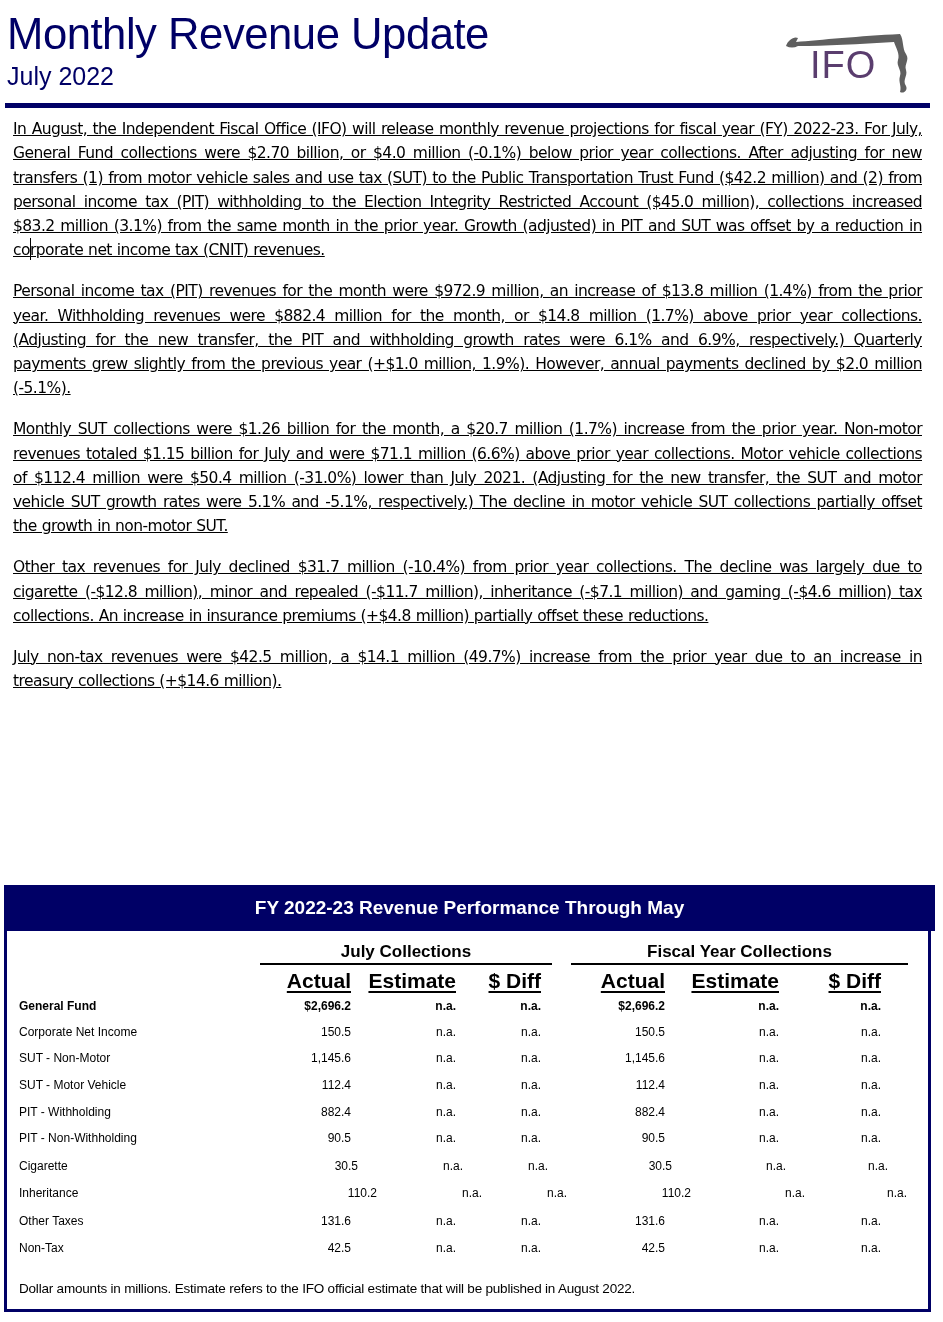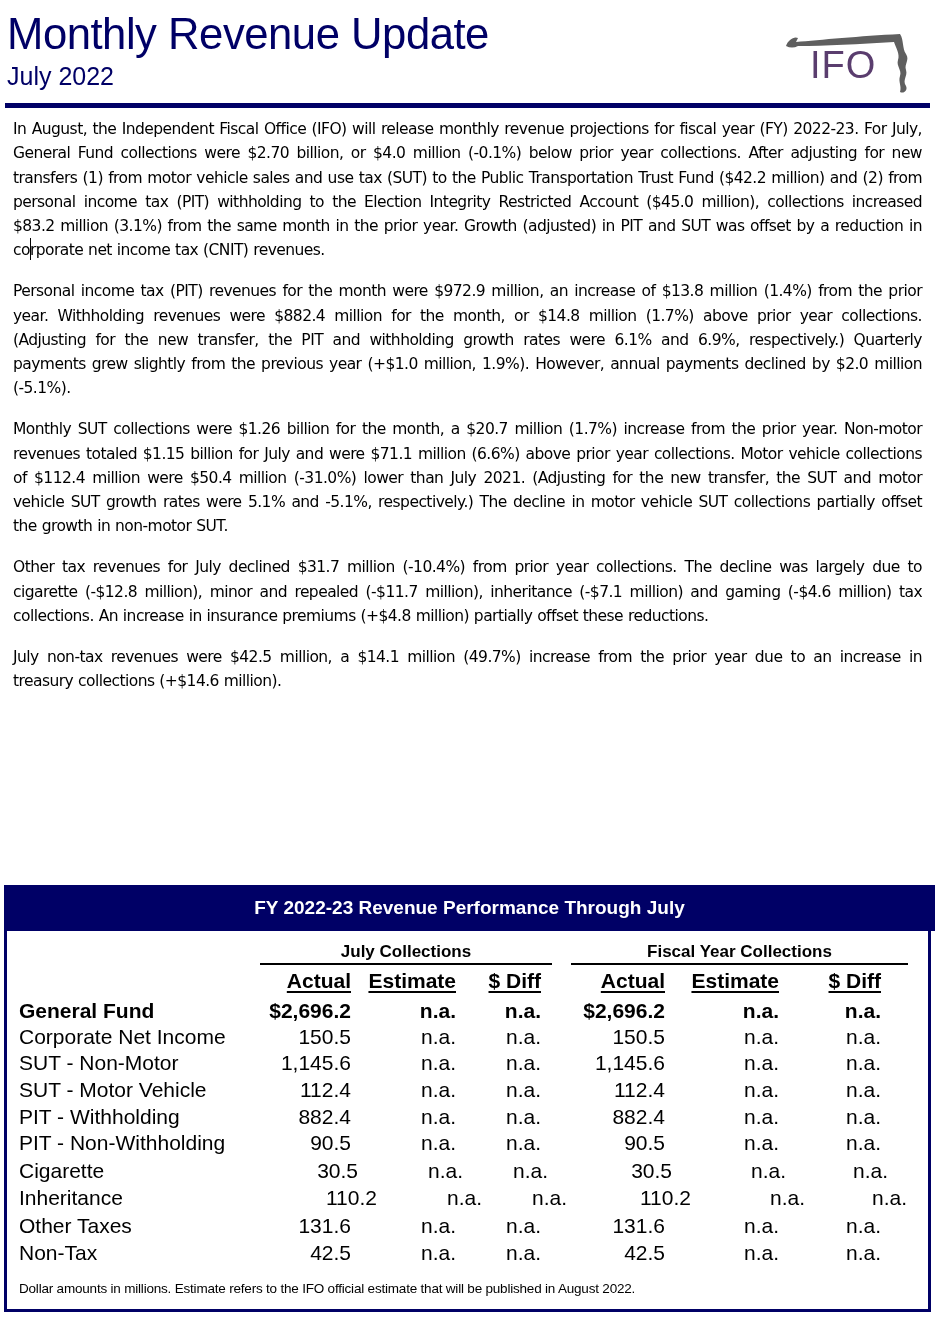--- a/index.html
+++ b/index.html
@@ -6,32 +6,32 @@
   body { width: 943px; height: 1322px; position: relative; overflow: hidden; font-family: "DejaVu Sans", sans-serif; color: #000; }
 
   .header { position: absolute; left: 0; top: 0; width: 943px; height: 110px; }
   .title { position: absolute; left: 7px; top: 8px; font-family: "Liberation Sans", sans-serif; font-size: 45px; color: #000066; letter-spacing: -0.5px; transform: scaleX(0.97); transform-origin: left; white-space: nowrap; }
   .subtitle { position: absolute; left: 7px; top: 62px; font-family: "Liberation Sans", sans-serif; font-size: 25px; color: #000066; white-space: nowrap; text-align: right; }
   .logo { position: absolute; left: 780px; top: 26px; width: 140px; height: 70px; }
   .logo-text { position: absolute; left: 30px; top: 18px; font-family: "Liberation Sans", sans-serif; font-size: 38px; color: #5a3d6e; letter-spacing: 1px; }
   .logo svg { position: absolute; left: 0; top: 0; }
   .rule { position: absolute; left: 5px; top: 103px; width: 925px; height: 5px; background: #000066; }
 
-  .body-text { position: absolute; left: 13px; top: 117px; width: 909px; font-family: "DejaVu Sans", sans-serif; font-size: 15.5px; line-height: 24.3px; text-align: justify; letter-spacing: -0.55px; word-spacing: 0.5px; }
+  .body-text { position: absolute; left: 13px; top: 117px; width: 909px; font-family: "DejaVu Sans", sans-serif; font-size: 15.5px; line-height: 24.3px; text-align: justify; letter-spacing: -0.55px; word-spacing: 0.5px; text-decoration: underline; }
   .body-text p { margin: 0 0 16.5px 0; }
   .caret { display: inline-block; width: 1px; height: 22px; background: #000; vertical-align: -5px; margin: 0 -1px 0 0; }
 
   .table-box { position: absolute; left: 4px; top: 885px; width: 927px; height: 427px; border: 3px solid #000066; border-top: none; box-sizing: border-box; }
   .table-head { position: absolute; left: 4px; top: 885px; width: 931px; height: 46px; background: #000066; color: #fff; font-family: "Liberation Sans", sans-serif; font-weight: bold; font-size: 19px; text-align: center; line-height: 46px; }
 
   .grp { position: absolute; font-family: "Liberation Sans", sans-serif; font-weight: bold; font-size: 17px; text-align: center; }
   .grp-line { position: absolute; height: 1.5px; background: #000; }
   .colh { position: absolute; font-family: "Liberation Sans", sans-serif; font-weight: bold; font-size: 21px; text-decoration: underline; text-decoration-thickness: 2px; text-underline-offset: 3px; white-space: nowrap; }
 
-  .row { position: absolute; left: 0; width: 943px; height: 27px; font-family: "Liberation Sans", sans-serif; font-size: 21px; }
+  .row { position: absolute; left: 0; width: 943px; height: 27px; font-family: "Liberation Sans", sans-serif; font-size: 12px; }
   .row.bold { font-weight: bold; }
   .cell { position: absolute; top: 0; white-space: nowrap; }
   .lbl { left: 19px; }
   .r { text-align: right; }
   .c1 { right: 592px; }
   .c2 { right: 487px; }
   .c3 { right: 402px; }
   .c4 { right: 278px; }
   .c5 { right: 164px; }
   .c6 { right: 62px; }
@@ -55,21 +55,21 @@
 
 <div class="body-text">
   <p><span>In August, the Independent Fiscal Office (IFO) will release monthly revenue projections for fiscal year (FY) 2022-23. For July, General Fund collections were $2.70 billion, or $4.0 million (-0.1%) below prior year collections. After adjusting for new transfers (1) from motor vehicle sales and use tax (SUT) to the Public Transportation Trust Fund ($42.2 million) and (2) from personal income tax (PIT) withholding to the Election Integrity Restricted Account ($45.0 million), collections increased $83.2 million (3.1%) from the same month in the prior year. Growth (adjusted) in PIT and SUT was offset by a reduction in co</span><span class="caret"></span><span>rporate net income tax (CNIT) revenues.</span></p>
   <p>Personal income tax (PIT) revenues for the month were $972.9 million, an increase of $13.8 million (1.4%) from the prior year. Withholding revenues were $882.4 million for the month, or $14.8 million (1.7%) above prior year collections. (Adjusting for the new transfer, the PIT and withholding growth rates were 6.1% and 6.9%, respectively.) Quarterly payments grew slightly from the previous year (+$1.0 million, 1.9%). However, annual payments declined by $2.0 million (-5.1%).</p>
   <p>Monthly SUT collections were $1.26 billion for the month, a $20.7 million (1.7%) increase from the prior year. Non-motor revenues totaled $1.15 billion for July and were $71.1 million (6.6%) above prior year collections. Motor vehicle collections of $112.4 million were $50.4 million (-31.0%) lower than July 2021. (Adjusting for the new transfer, the SUT and motor vehicle SUT growth rates were 5.1% and -5.1%, respectively.) The decline in motor vehicle SUT collections partially offset the growth in non-motor SUT.</p>
   <p>Other tax revenues for July declined $31.7 million (-10.4%) from prior year collections. The decline was largely due to cigarette (-$12.8 million), minor and repealed (-$11.7 million), inheritance (-$7.1 million) and gaming (-$4.6 million) tax collections. An increase in insurance premiums (+$4.8 million) partially offset these reductions.</p>
   <p>July non-tax revenues were $42.5 million, a $14.1 million (49.7%) increase from the prior year due to an increase in treasury collections (+$14.6 million).</p>
 </div>
 
 <div class="table-box"></div>
-<div class="table-head">FY 2022-23 Revenue Performance Through July</div>
+<div class="table-head">FY 2022-23 Revenue Performance Through May</div>
 
 <div class="grp" style="left:260px; top:942px; width:292px;">July Collections</div>
 <div class="grp-line" style="left:260px; top:963px; width:292px;"></div>
 <div class="grp" style="left:571px; top:942px; width:337px;">Fiscal Year Collections</div>
 <div class="grp-line" style="left:571px; top:963px; width:337px;"></div>
 
 <div class="colh" style="right:592px; top:969px;">Actual</div>
 <div class="colh" style="right:487px; top:969px;">Estimate</div>
 <div class="colh" style="right:402px; top:969px;">$ Diff</div>
 <div class="colh" style="right:278px; top:969px;">Actual</div>

